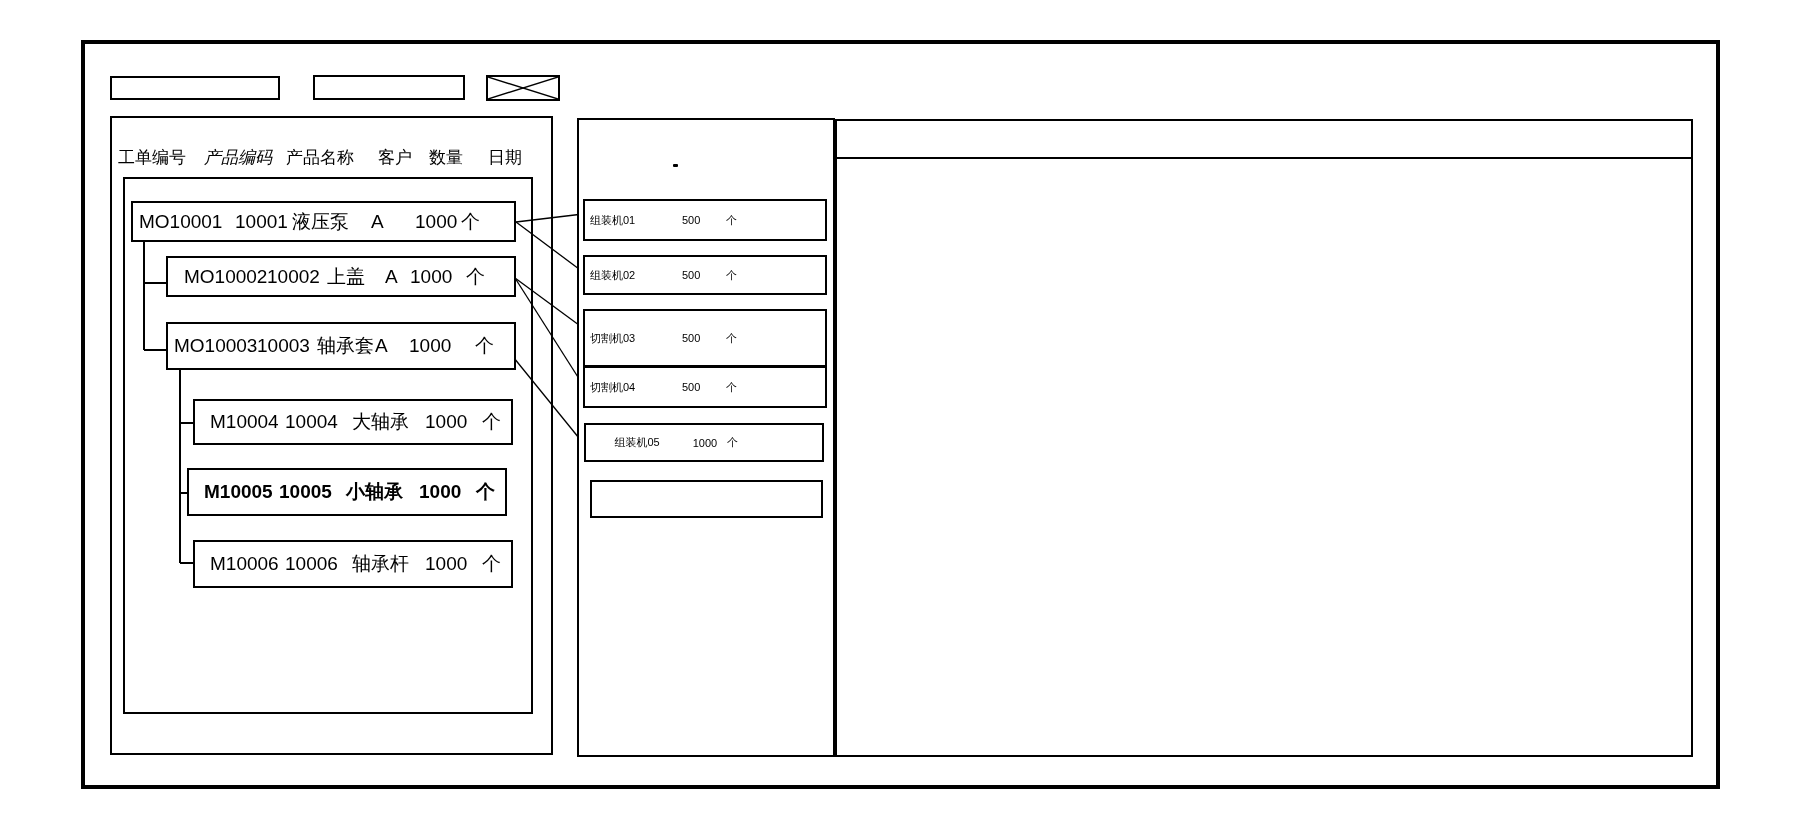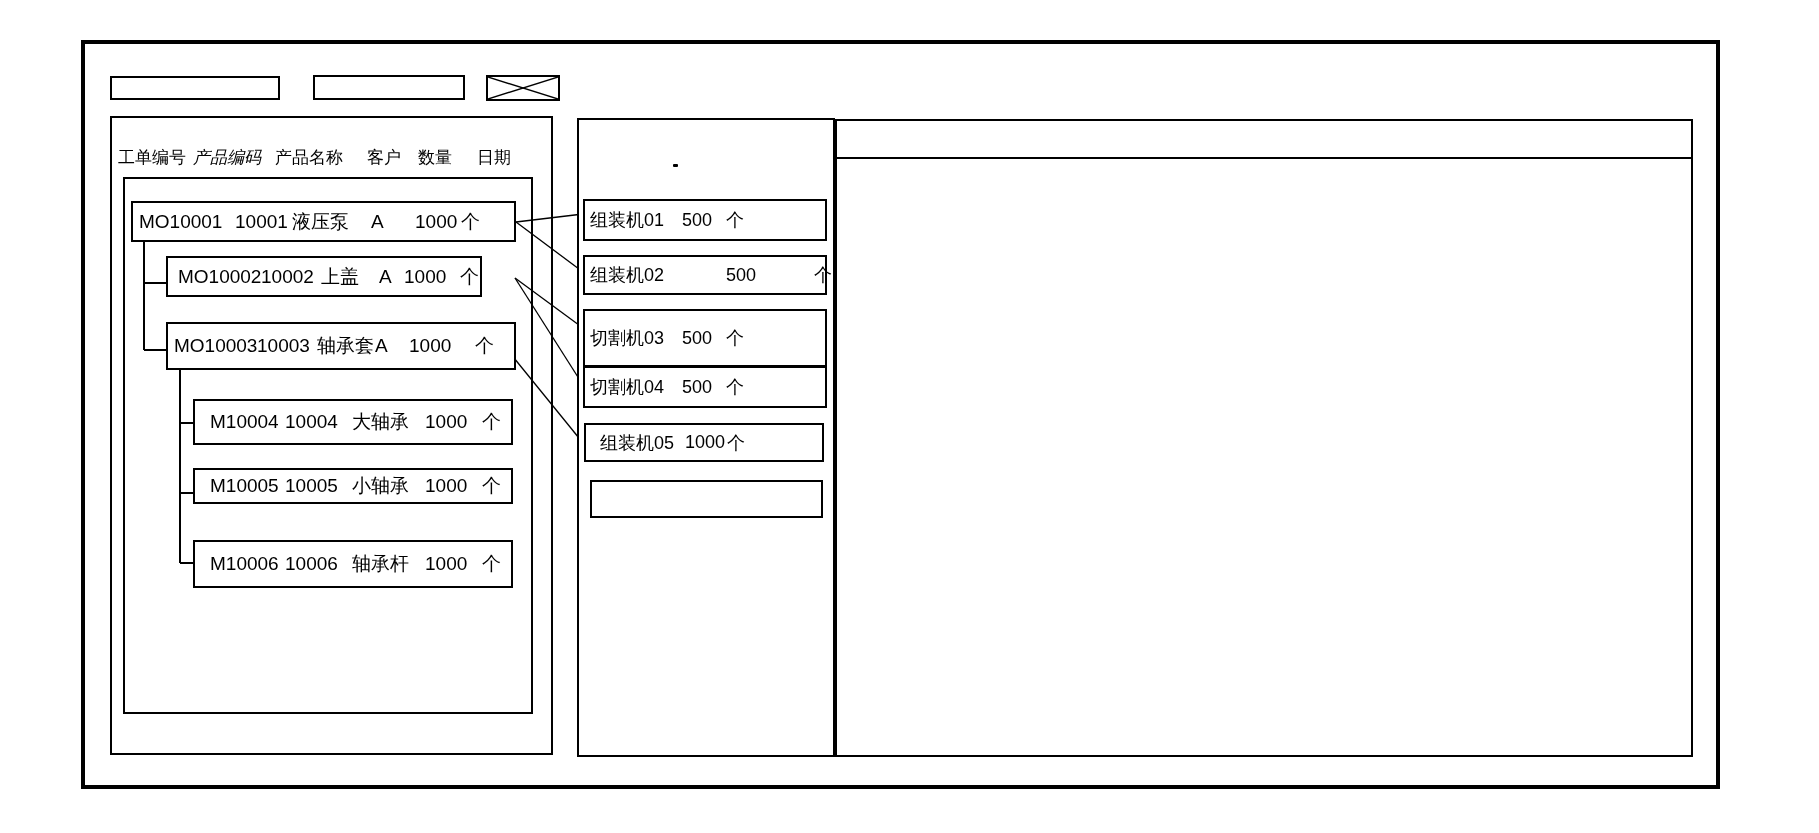--- a/index.html
+++ b/index.html
@@ -19,41 +19,41 @@
   
   .orders-panel{left:110px;top:116px;width:443px;height:639px;border:2px solid #000;background:#fff;}
   .order-tree{left:123px;top:177px;width:410px;height:537px;border:2px solid #000;background:#fff;}
   .machines-panel{left:577px;top:118px;width:258px;height:639px;border:2px solid #000;background:#fff;}
   .schedule-panel{left:835px;top:119px;width:858px;height:638px;border:2px solid #000;background:#fff;}
   .schedule-divider{left:835px;top:157px;width:858px;height:0;border-top:2px solid #000;}
   .stray-dot{left:673px;top:164px;width:5px;height:3px;background:#000;border-radius:1px;}
   
   .col-headers{left:118px;top:146px;width:420px;height:22px;display:flex;align-items:center;font-size:17px;white-space:nowrap;}
   .col-headers .h{flex:none;}
-  .g18{margin-right:7px;}.g14{margin-right:14px;font-style:italic;}.g19{margin-right:24px;}.g17{margin-right:17px;}.g25{margin-right:25px;}
+  .g18{margin-right:18px;}.g14{margin-right:14px;font-style:italic;}.g19{margin-right:24px;}.g17{margin-right:17px;}.g25{margin-right:25px;}
   
   .order-node{border:2px solid #000;background:#fff;display:flex;align-items:center;font-size:19px;white-space:nowrap;cursor:pointer;}
   .order-node span{flex:none;display:inline-block;}
   .ob0{left:131px;top:201px;width:385px;height:41px;padding-left:6px;}
-  .ob1{left:166px;top:256px;width:316px;height:41px;padding-left:10px;}
+  .ob1{left:166px;top:256px;width:350px;height:41px;padding-left:16px;}
   .ob2{left:166px;top:322px;width:350px;height:48px;padding-left:6px;}
   .ob3{left:193px;top:399px;width:320px;height:46px;padding-left:15px;}
-  .ob4{left:193px;top:468px;width:320px;height:36px;padding-left:15px;}
+  .ob4{left:187px;top:468px;width:320px;height:48px;padding-left:15px;font-weight:bold;}
   .ob5{left:193px;top:540px;width:320px;height:48px;padding-left:15px;}
   
   .cols-a .f-order{width:96px;} .cols-a .f-code{width:57px;} .cols-a .f-name{width:79px;} .cols-a .f-cust{width:44px;} .cols-a .f-qty{width:46px;}
   .cols-b .f-order{width:83px;} .cols-b .f-code{width:60px;} .cols-b .f-name{width:58px;} .cols-b .f-cust{width:25px;} .cols-b .f-qty{width:56px;}
   .cols-c .f-order{width:83px;} .cols-c .f-code{width:60px;} .cols-c .f-name{width:58px;} .cols-c .f-cust{width:34px;} .cols-c .f-qty{width:66px;}
   .cols-d .f-order{width:75px;} .cols-d .f-code{width:67px;} .cols-d .f-name{width:73px;}  .cols-d .f-qty{width:57px;}
   
-  .machine-slot{border:2px solid #000;background:#fff;display:flex;align-items:center;font-size:18px;white-space:nowrap;padding-left:5px;cursor:pointer;}
+  .machine-slot{border:2px solid #000;background:#fff;display:flex;align-items:center;font-size:11px;white-space:nowrap;padding-left:5px;cursor:pointer;}
   .machine-slot .m-name{flex:none;width:92px;}
   .machine-slot .m-qty{flex:none;width:44px;}
   .ms0{left:583px;top:199px;width:244px;height:42px;}
-  .ms1{left:583px;top:255px;width:244px;height:40px;gap:44px;}
+  .ms1{left:583px;top:255px;width:244px;height:40px;}
   .ms2{left:583px;top:309px;width:244px;height:58px;}
   .ms3{left:583px;top:366px;width:244px;height:42px;}
   .ms4{left:584px;top:423px;width:240px;height:39px;text-align:center;}
   .ms5{left:590px;top:480px;width:233px;height:38px;}
   
   .connector-svg{left:0;top:0;width:1819px;height:833px;pointer-events:none;}
 </style>
 </head>
 <body>
 

